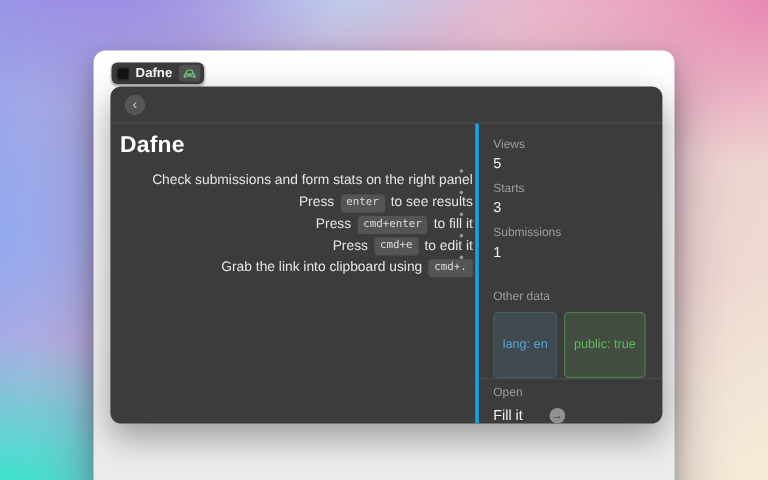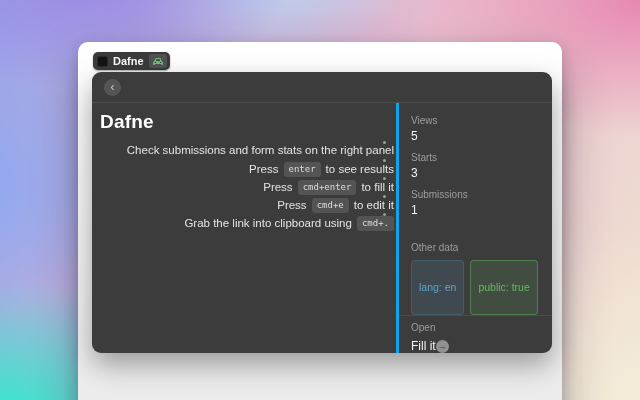--- a/index.html
+++ b/index.html
@@ -53,21 +53,21 @@
   .m-label{font-size:10px;color:#9d9d9d;line-height:12px;}
   .stat{margin-bottom:9px;}
   .stat-value{font-size:12px;color:#f2f2f2;font-weight:500;margin-top:2px;line-height:14px;}
   .other{margin-top:16px;}
   .tags{display:flex;gap:6px;margin-top:6px;}
   .tag{font-size:10.5px;padding:20px 7px;border-radius:4px;line-height:13px;box-sizing:border-box;}
   .tag-blue{color:#58a6cf;background:rgba(88,166,207,.13);border:1px solid rgba(88,166,207,.22);}
   .tag-green{color:#62bb5e;background:rgba(98,187,94,.14);border:1px solid rgba(98,187,94,.45);}
   .open-sec{margin:auto -12px 0;border-top:1px solid #4b4b4b;padding:6px 10px 5px 12px;}
   .open-row{display:flex;align-items:center;justify-content:space-between;margin-top:5px;}
-  .fill-group{display:flex;align-items:center;gap:0;cursor:pointer;text-align:center;}
+  .fill-group{display:flex;align-items:center;gap:22px;cursor:pointer;text-align:center;}
   .fill-label{font-size:12px;color:#f2f2f2;font-weight:500;}
   .arrow-circle{width:13px;height:13px;border-radius:50%;background:#919191;color:#3c3c3c;
     display:flex;align-items:center;justify-content:center;font-size:9px;font-weight:700;line-height:1;}
   .check-btn{display:flex;align-items:center;gap:7px;background:#4b4b4b;border:1px solid #5a5a5a;
     border-radius:6px;padding:0 3px 0 9px;height:22px;box-sizing:border-box;cursor:pointer;}
   .check-label{font-size:11.5px;color:#f5f5f5;font-weight:500;}
   .term-box{background:#5d5d5d;border-radius:4px;height:16px;min-width:19px;display:flex;align-items:center;justify-content:center;
     font-family:"DejaVu Sans Mono",monospace;font-size:8.5px;color:#d2d2d2;}
 </style>
 </head>

